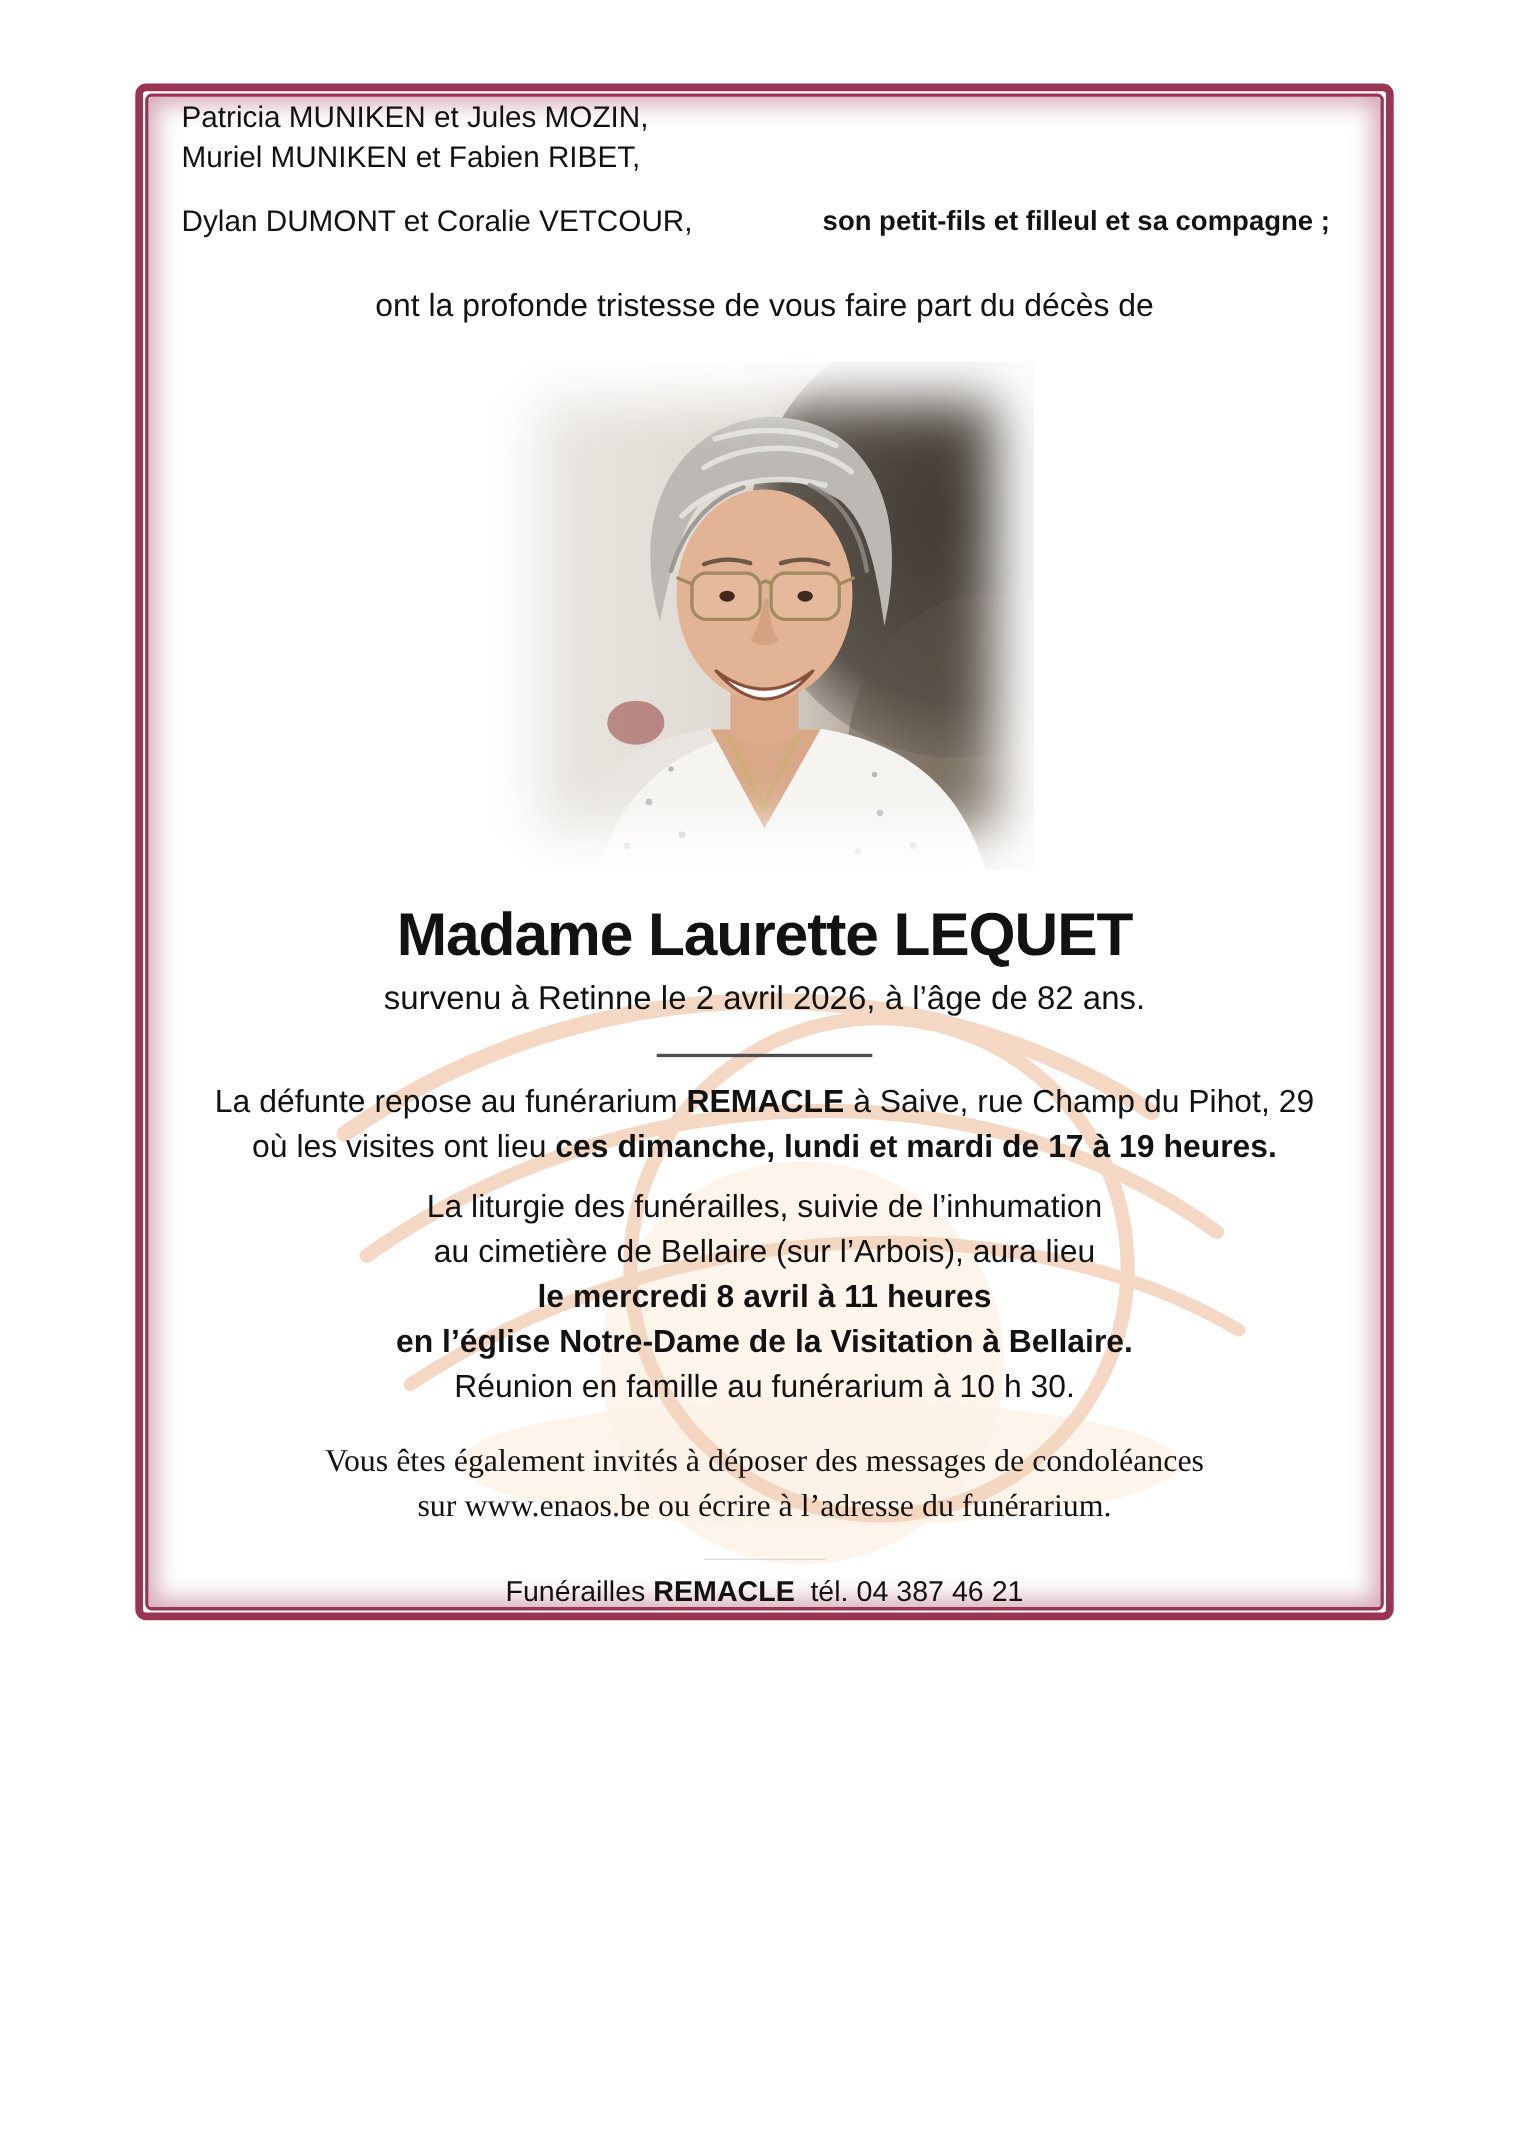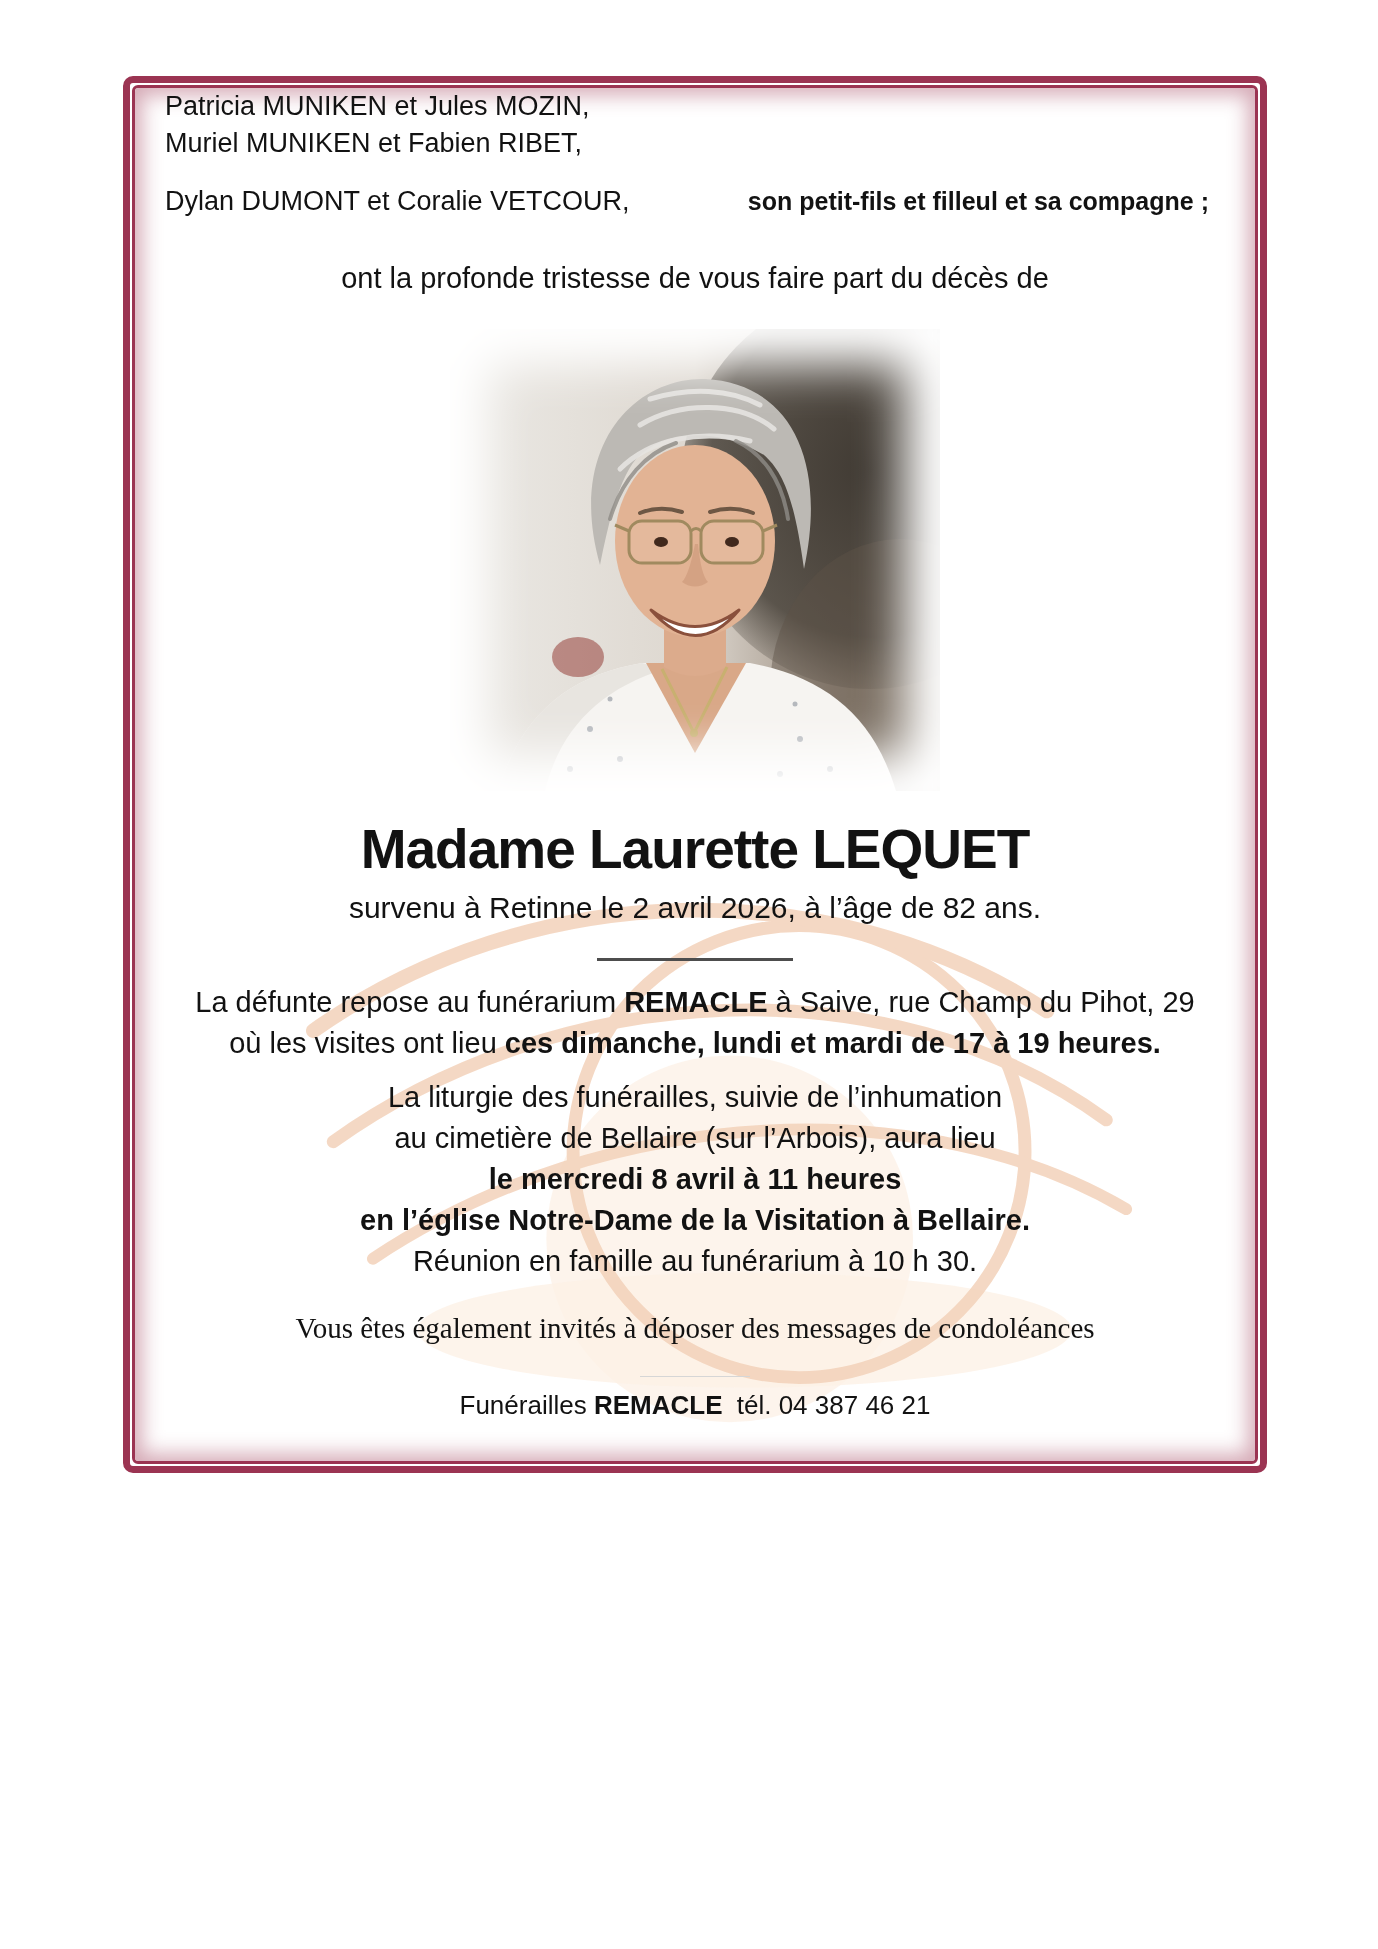--- a/index.html
+++ b/index.html
@@ -230,20 +230,21 @@
     <div class="para p2">
       <div>La liturgie des funérailles, suivie de l’inhumation</div>
       <div>au cimetière de Bellaire (sur l’Arbois), aura lieu</div>
       <div class="b">le mercredi 8 avril à 11 heures</div>
       <div class="b">en l’église Notre-Dame de la Visitation à Bellaire.</div>
       <div>Réunion en famille au funérarium à 10 h 30.</div>
     </div>
 
     <div class="para p3">
       <div>Vous êtes également invités à déposer des messages de condoléances</div>
+      <div><span>sur www.enaos.be ou écrire à l’adresse du funérarium.</span></div>
     </div>
 
     <div class="divider-light"></div>
 
     <div class="footer-line">
       <span>Funérailles </span><span class="b">REMACLE</span><span class="footer-tel"> tél. 04 387 46 21</span>
     </div>
   </div>
 </div>
 

